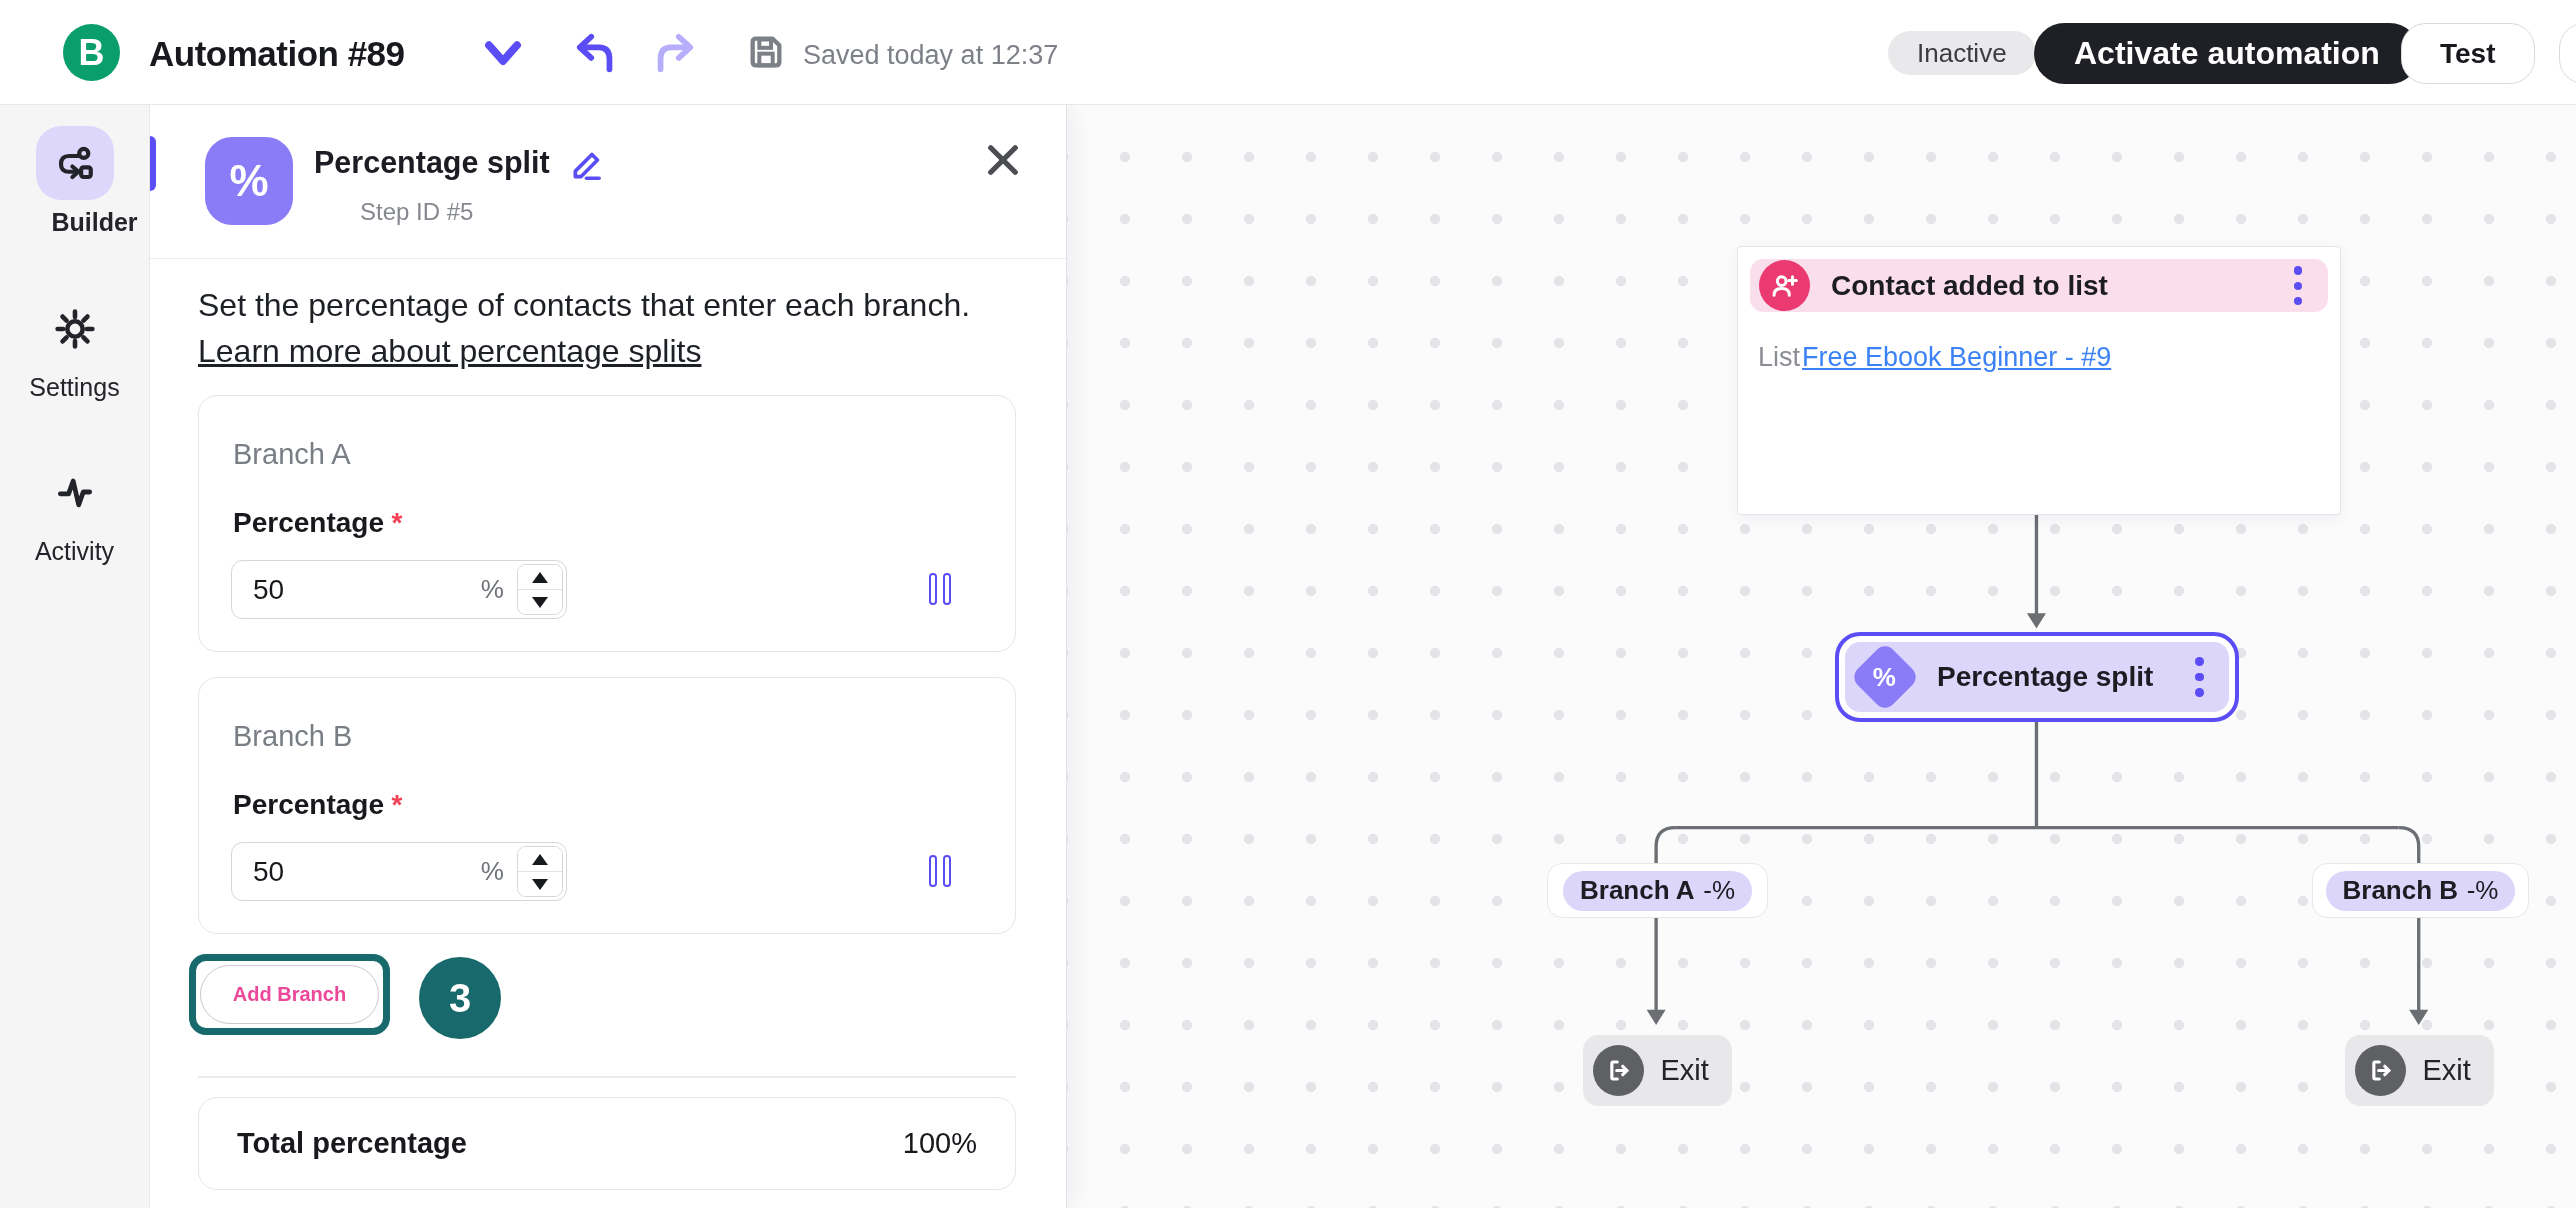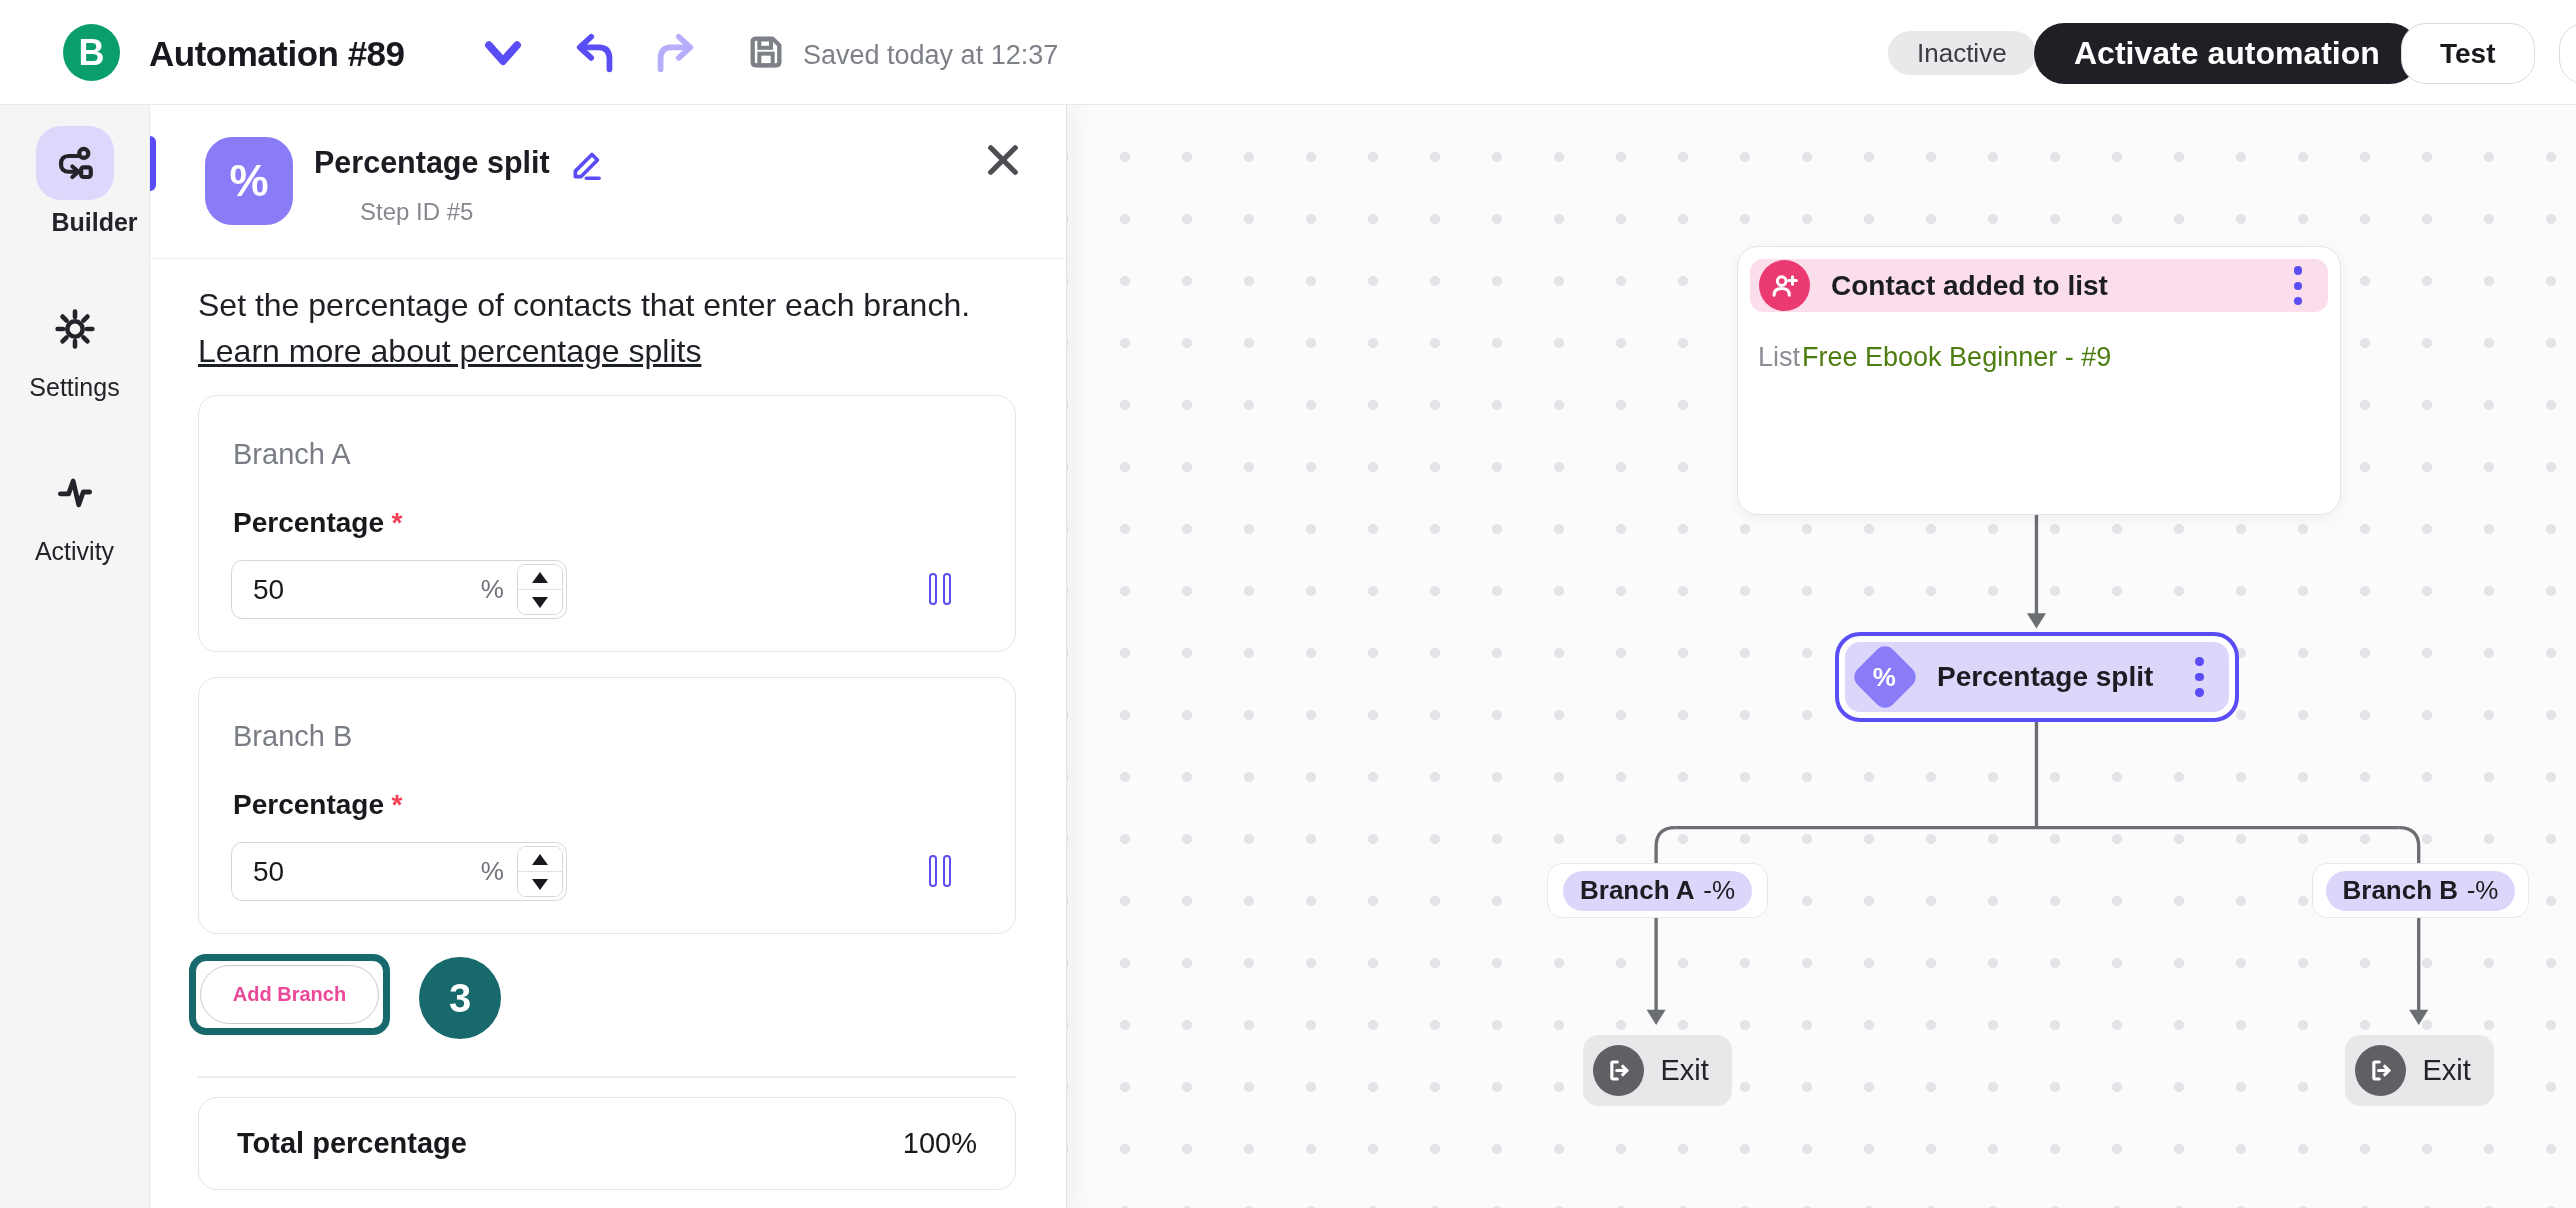--- a/index.html
+++ b/index.html
@@ -152,37 +152,37 @@
     position: absolute; left: 1067px; top: 105px; width: 1509px; height: 1104px;
     background-color: #fbfbfc;
     background-image: radial-gradient(circle, #e3e3e8 4.8px, transparent 5.3px);
     background-size: 62px 62px; background-position: 27px 21px;
     overflow: hidden;
   }
   .edges { position: absolute; inset: 0; }
 
   .trigger-node {
     position: absolute; left: 670px; top: 141px; width: 604px; height: 269px;
-    background: #ffffff; border: 1.9px solid #e4e5e8; border-radius: 21px;
+    background: #ffffff; border: 1.9px solid #e4e5e8; border-radius: 4px;
     box-shadow: 0 3.8px 13.3px rgba(25,25,50,0.05); cursor: pointer;
   }
   .trigger-head {
     position: absolute; left: 12.4px; top: 12.4px; right: 12.4px; height: 53px;
     background: #fbdeeb; border-radius: 13.3px; display: flex; align-items: center;
   }
   .trigger-iconcircle {
     width: 51px; height: 51px; border-radius: 50%; background: #eb3a72; margin-left: 8.6px;
     display: flex; align-items: center; justify-content: center; flex: 0 0 auto;
   }
   .trigger-title { margin-left: 21px; font-size: 28px; font-weight: bold; color: #1b1d22; flex: 1; }
   .dots { width: 9.5px; display: flex; flex-direction: column; gap: 6.7px; align-items: center; margin-right: 25px; cursor: pointer; }
   .dots i { width: 8.6px; height: 8.6px; border-radius: 50%; background: #5b4df5; }
   .trigger-body { position: absolute; left: 20px; top: 95px; font-size: 27px; display: flex; gap: 2px; }
   .list-prefix { color: #8b8e94; }
-  .list-link { color: #4d7c0f; font-weight: 500; cursor: pointer; }
+  .list-link { color: #3b82f6; text-decoration: underline; font-weight: 500; cursor: pointer; }
 
   .split-node {
     position: absolute; left: 768px; top: 527px; width: 404px; height: 90px;
     background: #ffffff; border: 4.8px solid #5b4df5; border-radius: 25px; padding: 5.7px;
     cursor: pointer;
   }
   .split-inner {
     width: 100%; height: 100%; background: #dcd6fb; border-radius: 15.3px;
     display: flex; align-items: center;
   }

